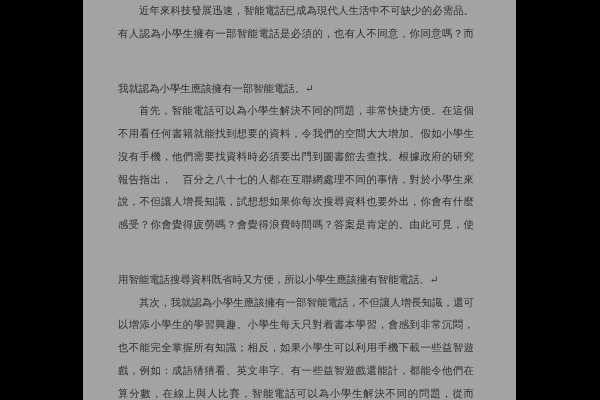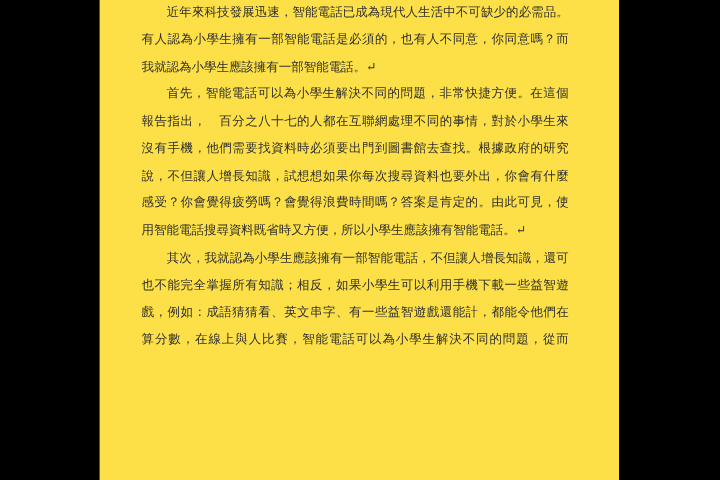--- a/index.html
+++ b/index.html
@@ -21,21 +21,21 @@
     background: #000;
   }
   .letterbox.left  { left: 0;  width: 83px; }
   .letterbox.right { right: 0; width: 84px; }
   .page {
     position: absolute;
     left: 83px;
     top: 0;
     width: 433px;
     height: 400px;
-    background: #fde047;
+    background: #a3a3a3;
   }
   .textblock {
     position: absolute;
     left: 35px;
     top: 0;
     width: 356px;
   }
   .line {
     font-family: "Liberation Serif", "DejaVu Serif", serif;
     font-size: 10.4px;
@@ -45,38 +45,41 @@
     white-space: normal;
     text-align: justify;
     text-align-last: justify;
     overflow: hidden;
   }
   .line.indent {
     text-indent: 21px;
   }
   .line.para-end {
     text-align-last: left;
+    margin-top: 32px;
   }
 </style>
 </head>
 <body>
 
 <div class="screen">
   <div class="letterbox left"></div>
   <div class="page">
     <div class="textblock">
         <div class="line indent">近年來科技發展迅速，智能電話已成為現代人生活中不可缺少的必需品。</div>
         <div class="line">有人認為小學生擁有一部智能電話是必須的，也有人不同意，你同意嗎？而</div>
         <div class="line para-end">我就認為小學生應該擁有一部智能電話。↵</div>
         <div class="line indent">首先，智能電話可以為小學生解決不同的問題，非常快捷方便。在這個</div>
+        <div class="line">不用看任何書籍就能找到想要的資料，令我們的空間大大增加。假如小學生</div>
+        <div class="line">沒有手機，他們需要找資料時必須要出門到圖書館去查找。根據政府的研究</div>
         <div class="line">報告指出，　百分之八十七的人都在互聯網處理不同的事情，對於小學生來</div>
-        <div class="line">沒有手機，他們需要找資料時必須要出門到圖書館去查找。根據政府的研究</div>
         <div class="line">說，不但讓人增長知識，試想想如果你每次搜尋資料也要外出，你會有什麼</div>
         <div class="line">感受？你會覺得疲勞嗎？會覺得浪費時間嗎？答案是肯定的。由此可見，使</div>
         <div class="line para-end">用智能電話搜尋資料既省時又方便，所以小學生應該擁有智能電話。↵</div>
         <div class="line indent">其次，我就認為小學生應該擁有一部智能電話，不但讓人增長知識，還可</div>
+        <div class="line">以增添小學生的學習興趣。小學生每天只對着書本學習，會感到非常沉悶，</div>
         <div class="line">也不能完全掌握所有知識；相反，如果小學生可以利用手機下載一些益智遊</div>
         <div class="line">戲，例如：成語猜猜看、英文串字、有一些益智遊戲還能計，都能令他們在</div>
         <div class="line">算分數，在線上與人比賽，智能電話可以為小學生解決不同的問題，從而</div>
       </div>
   </div>
   <div class="letterbox right"></div>
 </div>
 
 </body></html>

